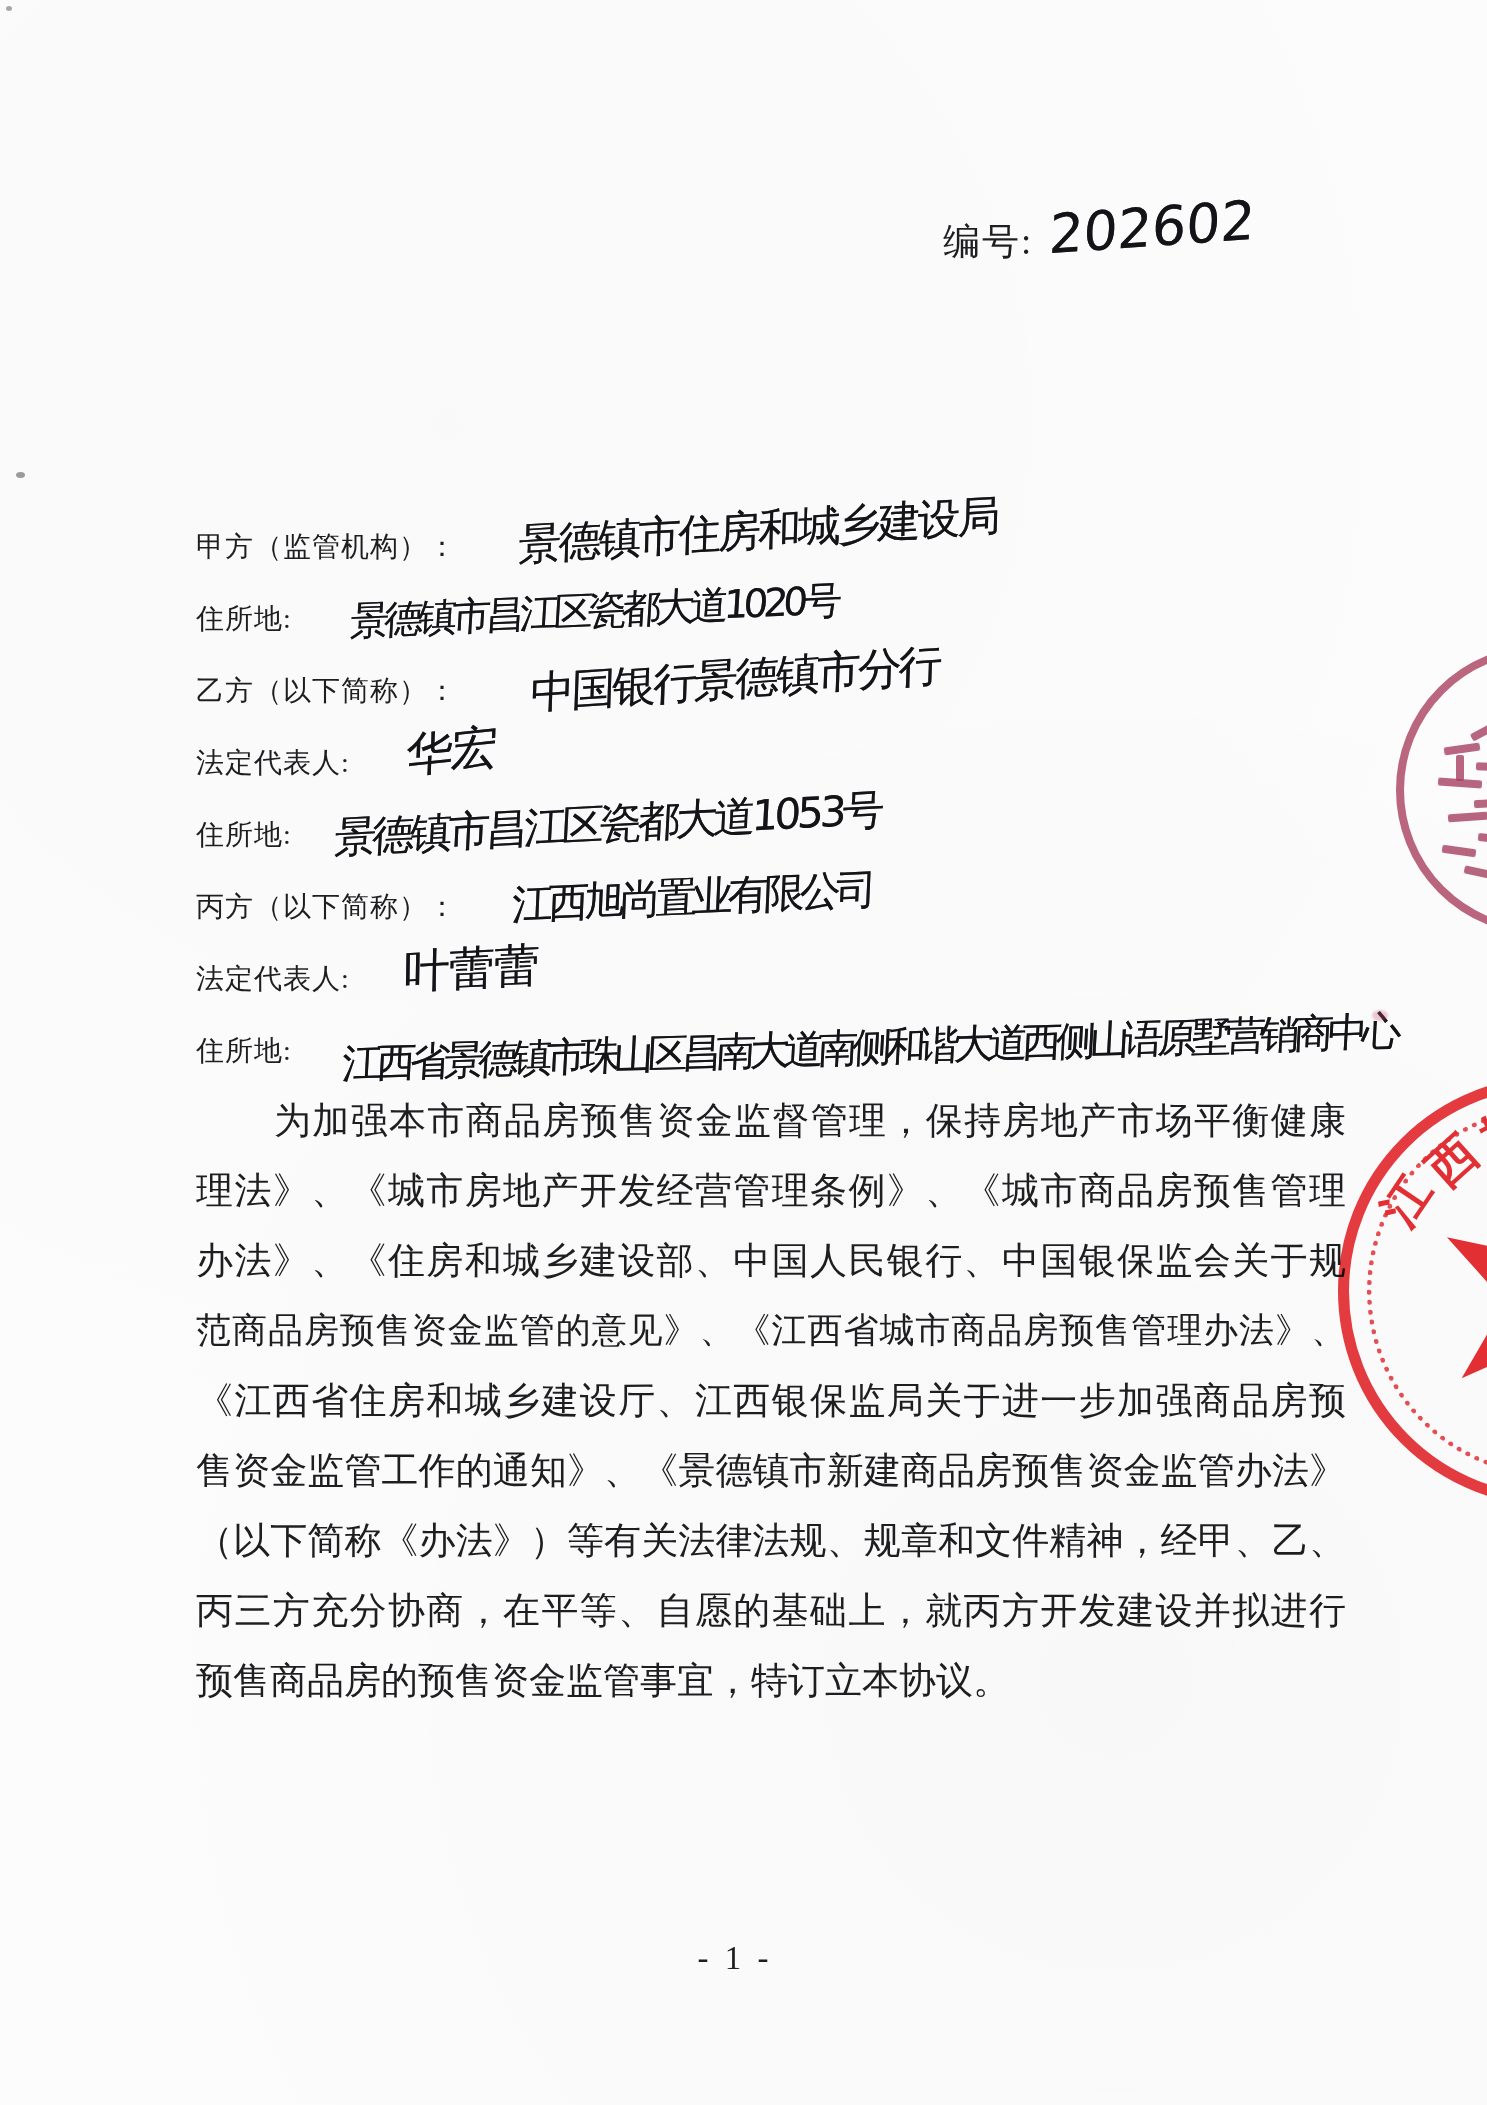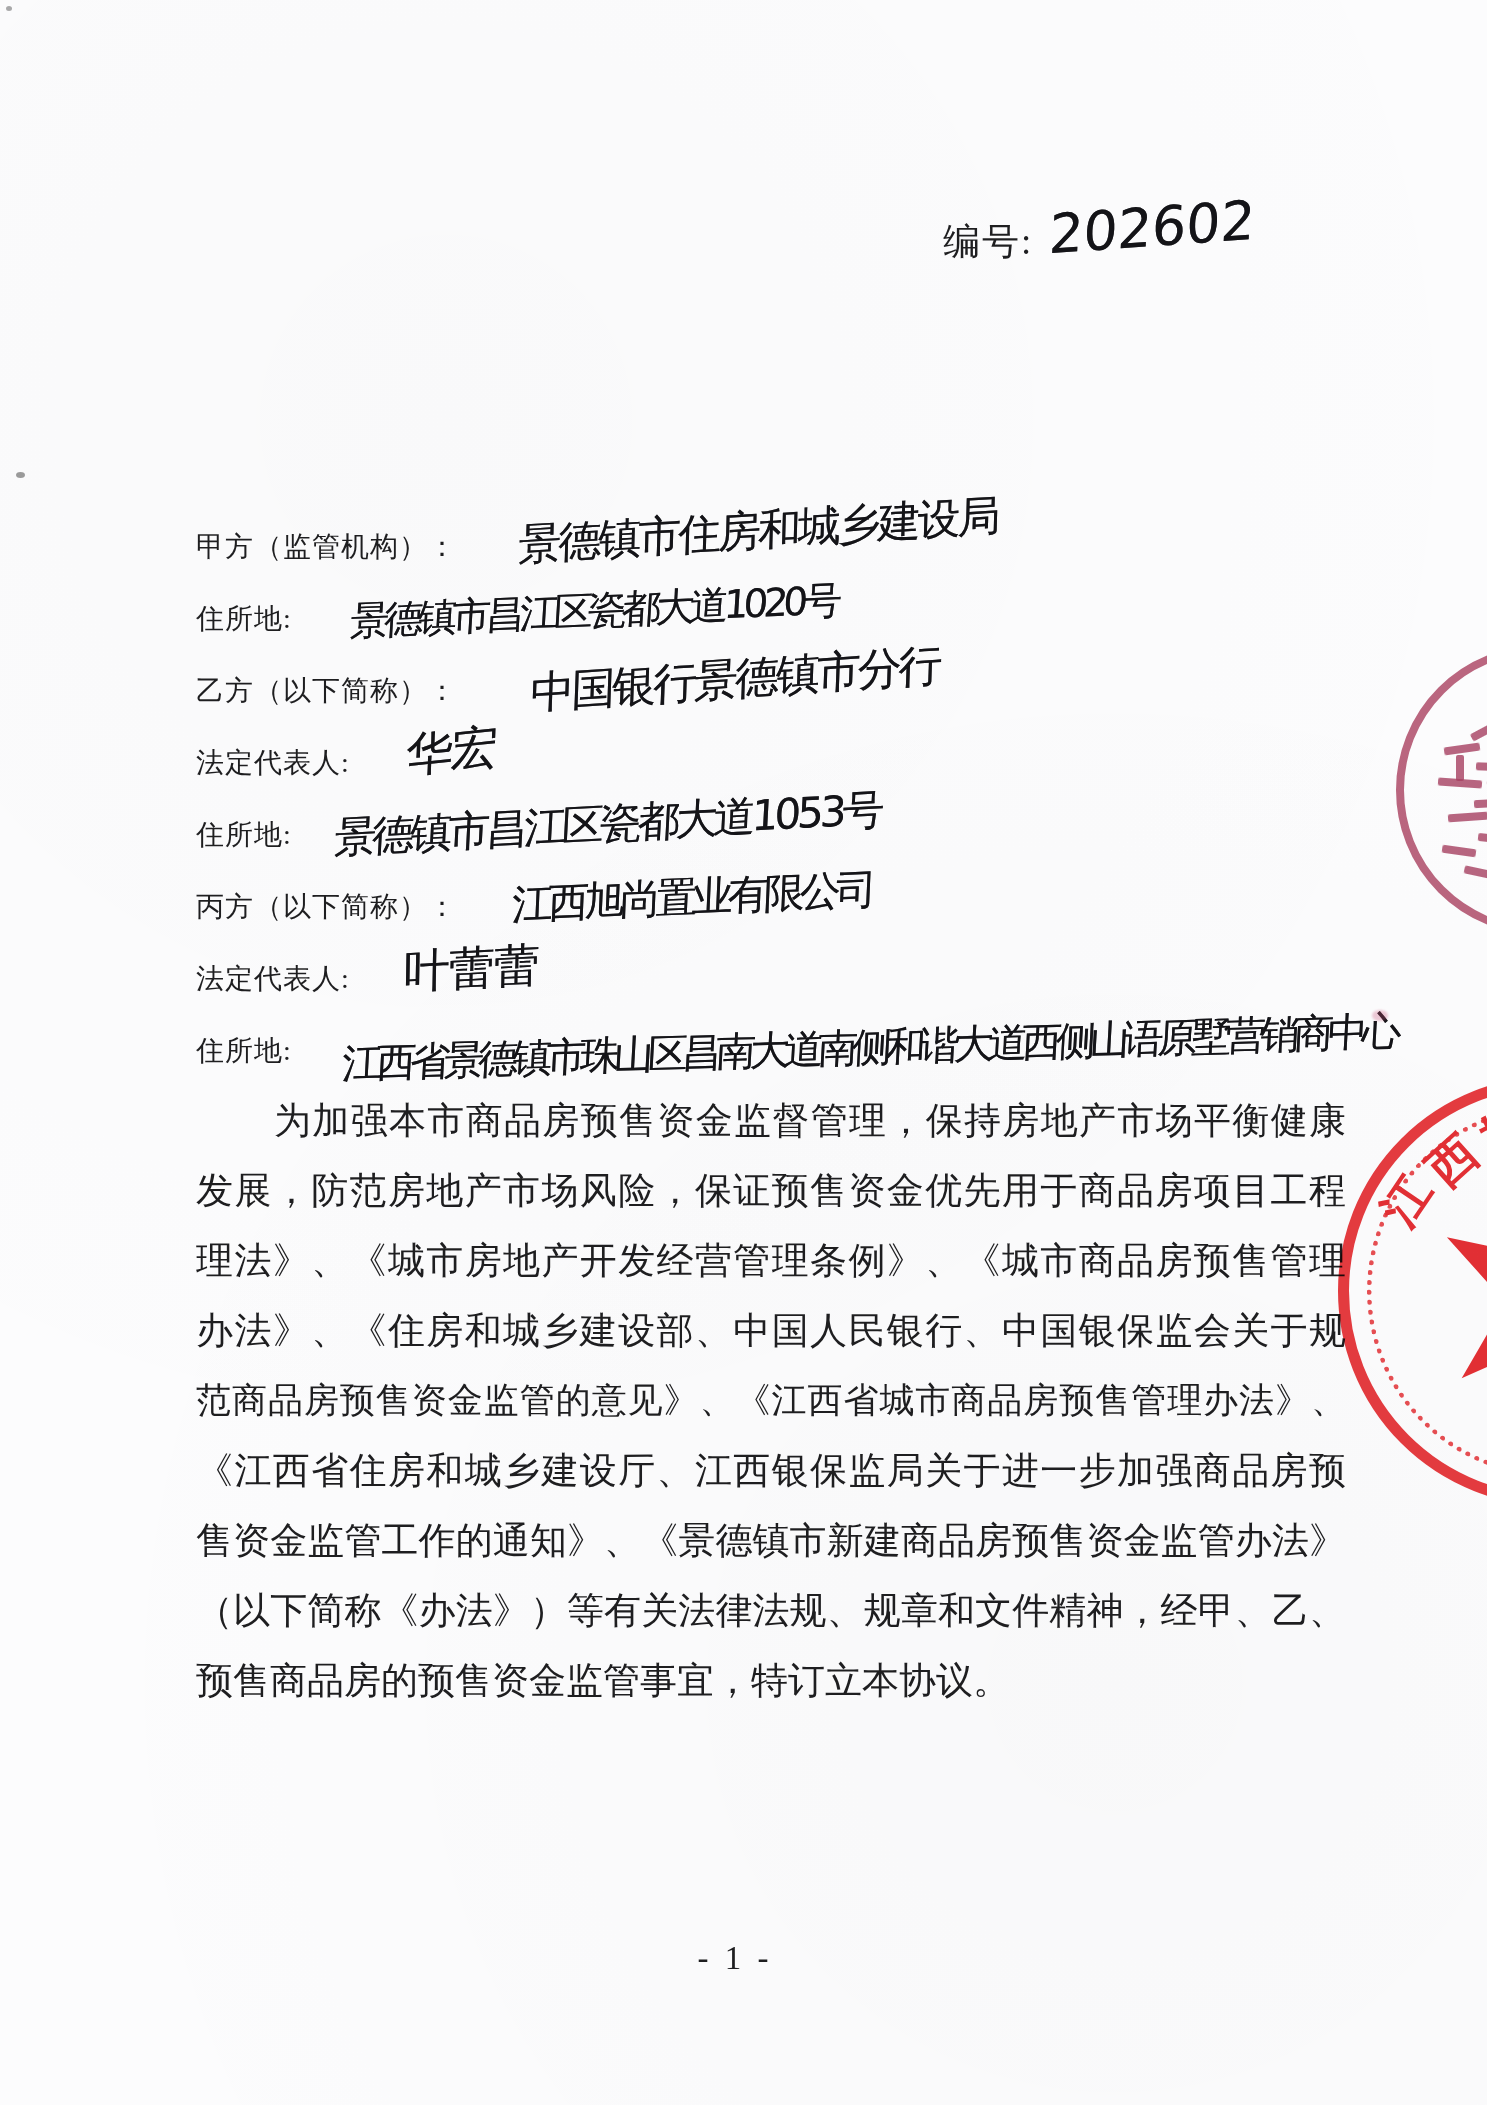--- a/index.html
+++ b/index.html
@@ -116,27 +116,27 @@
     <span class="flabel">法定代表人:</span>
     <span class="fvalue handwriting v7">叶蕾蕾</span>
   </div>
   <div class="frow r8">
     <span class="flabel">住所地:</span>
     <span class="fvalue handwriting v8">江西省景德镇市珠山区昌南大道南侧和谐大道西侧山语原墅营销商中心</span>
   </div>
 
   <div class="body-block">
     <div class="bline b1">为加强本市商品房预售资金监督管理，保持房地产市场平衡健康</div>
-    <div class="bline">发展，防范房地产市场风险，保证预售资金优先用于商品房项目工程</div>
     <div class="bline">理法》、《城市房地产开发经营管理条例》、《城市商品房预售管理</div>
     <div class="bline">办法》、《住房和城乡建设部、中国人民银行、中国银保监会关于规</div>
     <div class="bline b6">范商品房预售资金监管的意见》、《江西省城市商品房预售管理办法》、</div>
     <div class="bline">《江西省住房和城乡建设厅、江西银保监局关于进一步加强商品房预</div>
     <div class="bline">售资金监管工作的通知》、《景德镇市新建商品房预售资金监管办法》</div>
     <div class="bline">（以下简称《办法》）等有关法律法规、规章和文件精神，经甲、乙、</div>
+    <div class="bline">丙三方充分协商，在平等、自愿的基础上，就丙方开发建设并拟进行</div>
     <div class="bline b11">预售商品房的预售资金监管事宜，特订立本协议。</div>
   </div>
 
   <div class="stamp stamp-top">
     <i class="sb" style="left:40px;top:92px;width:36px;transform:rotate(-8deg)"></i>
     <i class="sb" style="left:34px;top:126px;width:44px;transform:rotate(4deg)"></i>
     <i class="sb" style="left:44px;top:160px;width:40px;transform:rotate(-4deg)"></i>
     <i class="sb" style="left:38px;top:194px;width:34px;transform:rotate(8deg)"></i>
     <i class="sb" style="left:66px;top:74px;width:30px;transform:rotate(-28deg)"></i>
     <i class="sb" style="left:72px;top:110px;width:42px;transform:rotate(2deg)"></i>

